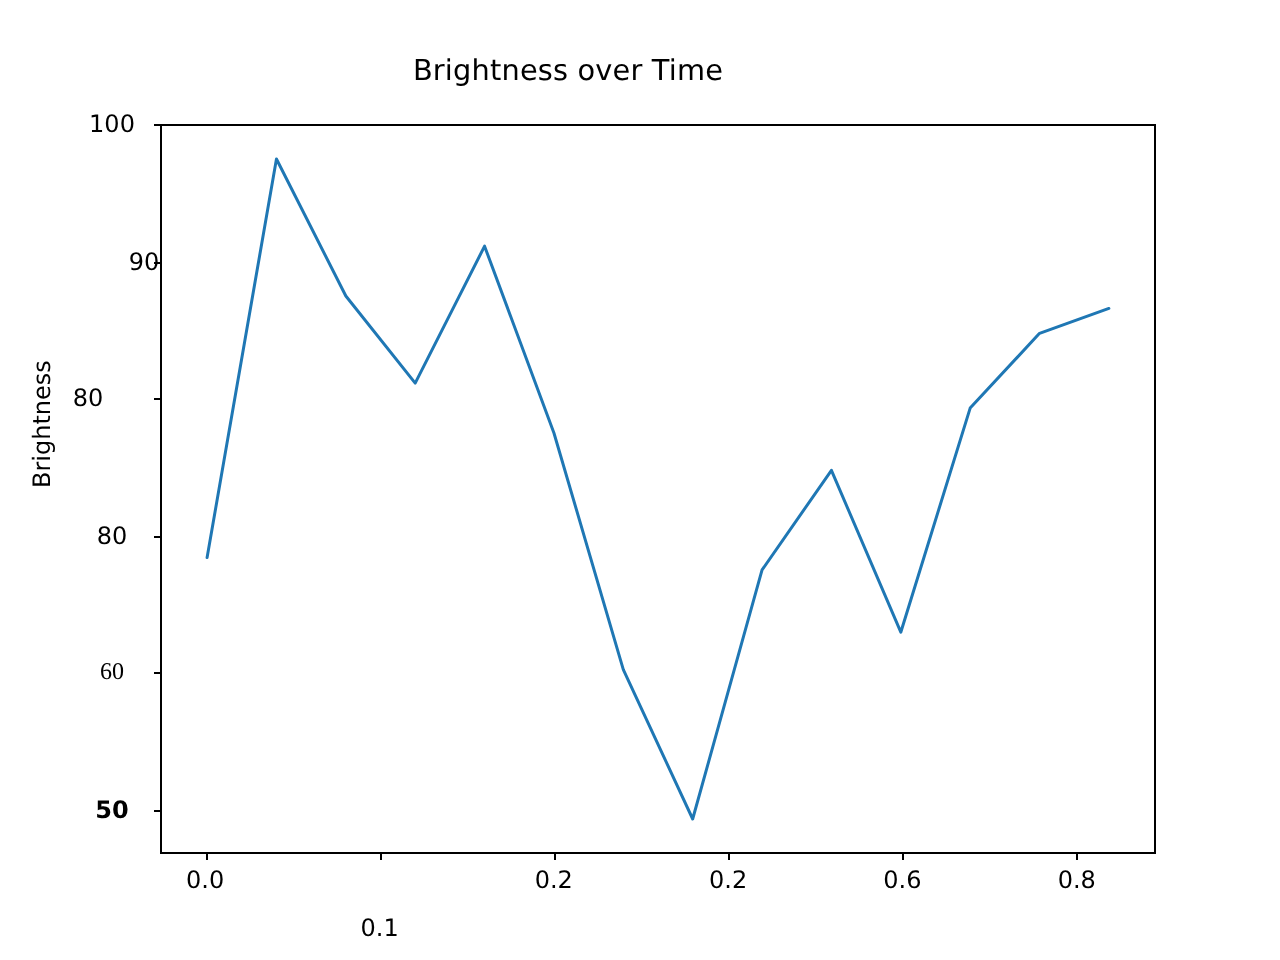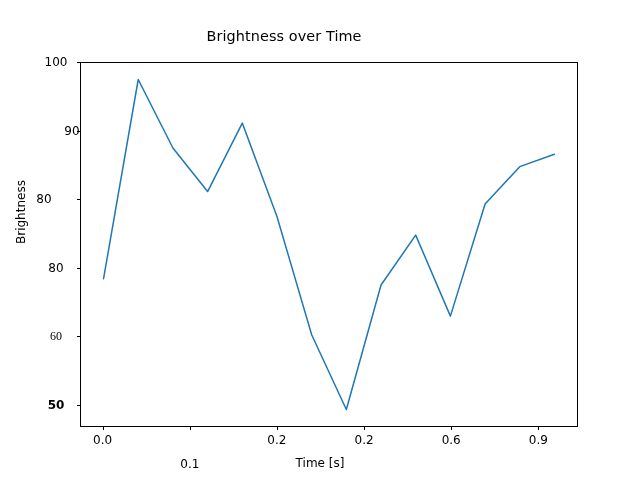--- a/index.html
+++ b/index.html
@@ -94,21 +94,20 @@
   }
 </style>
 </head>
 <body>
 
 <div id="figure">
 
   <div id="chart-title">Brightness over Time</div>
 
   <div id="ylabel">Brightness</div>
-  <div id="xlabel">Time [s]</div>
 
   <div id="ytick-labels">
     <div class="tick-label ytick-label" style="left:40px; top:62px; width:32px;">100</div>
     <div class="tick-label ytick-label" style="left:56px; top:130.6px; width:32px;">90</div>
     <div class="tick-label ytick-label" style="left:28px; top:199.2px; width:32px;">80</div>
     <div class="tick-label ytick-label" style="left:40px; top:267.7px; width:32px;">80</div>
     <div class="tick-label ytick-label" style="left:40px; top:336.3px; width:32px;font-family:Liberation Serif, serif;">60</div>
     <div class="tick-label ytick-label" style="left:40px; top:404.9px; width:32px;font-weight:bold;">50</div>
   </div>
 
@@ -120,21 +119,21 @@
     <div class="tick-mark ytick-mark" style="left:76.5px; top:336.3px;"></div>
     <div class="tick-mark ytick-mark" style="left:76.5px; top:404.9px;"></div>
   </div>
 
   <div id="xtick-labels">
     <div class="tick-label xtick-label" style="left:102.6px; top:433px;">0.0</div>
     <div class="tick-label xtick-label" style="left:189.8px; top:433px;margin-top:24px;">0.1</div>
     <div class="tick-label xtick-label" style="left:276.9px; top:433px;">0.2</div>
     <div class="tick-label xtick-label" style="left:364.1px; top:433px;">0.2</div>
     <div class="tick-label xtick-label" style="left:451.2px; top:433px;">0.6</div>
-    <div class="tick-label xtick-label" style="left:538.4px; top:433px;">0.9</div>
+    <div class="tick-label xtick-label" style="left:538.4px; top:433px;">0.8</div>
   </div>
 
   <div id="xtick-marks">
     <div class="tick-mark xtick-mark" style="left:102.6px; top:426.5px;"></div>
     <div class="tick-mark xtick-mark" style="left:189.8px; top:426.5px;"></div>
     <div class="tick-mark xtick-mark" style="left:276.9px; top:426.5px;"></div>
     <div class="tick-mark xtick-mark" style="left:364.1px; top:426.5px;"></div>
     <div class="tick-mark xtick-mark" style="left:451.2px; top:426.5px;"></div>
     <div class="tick-mark xtick-mark" style="left:538.4px; top:426.5px;"></div>
   </div>

